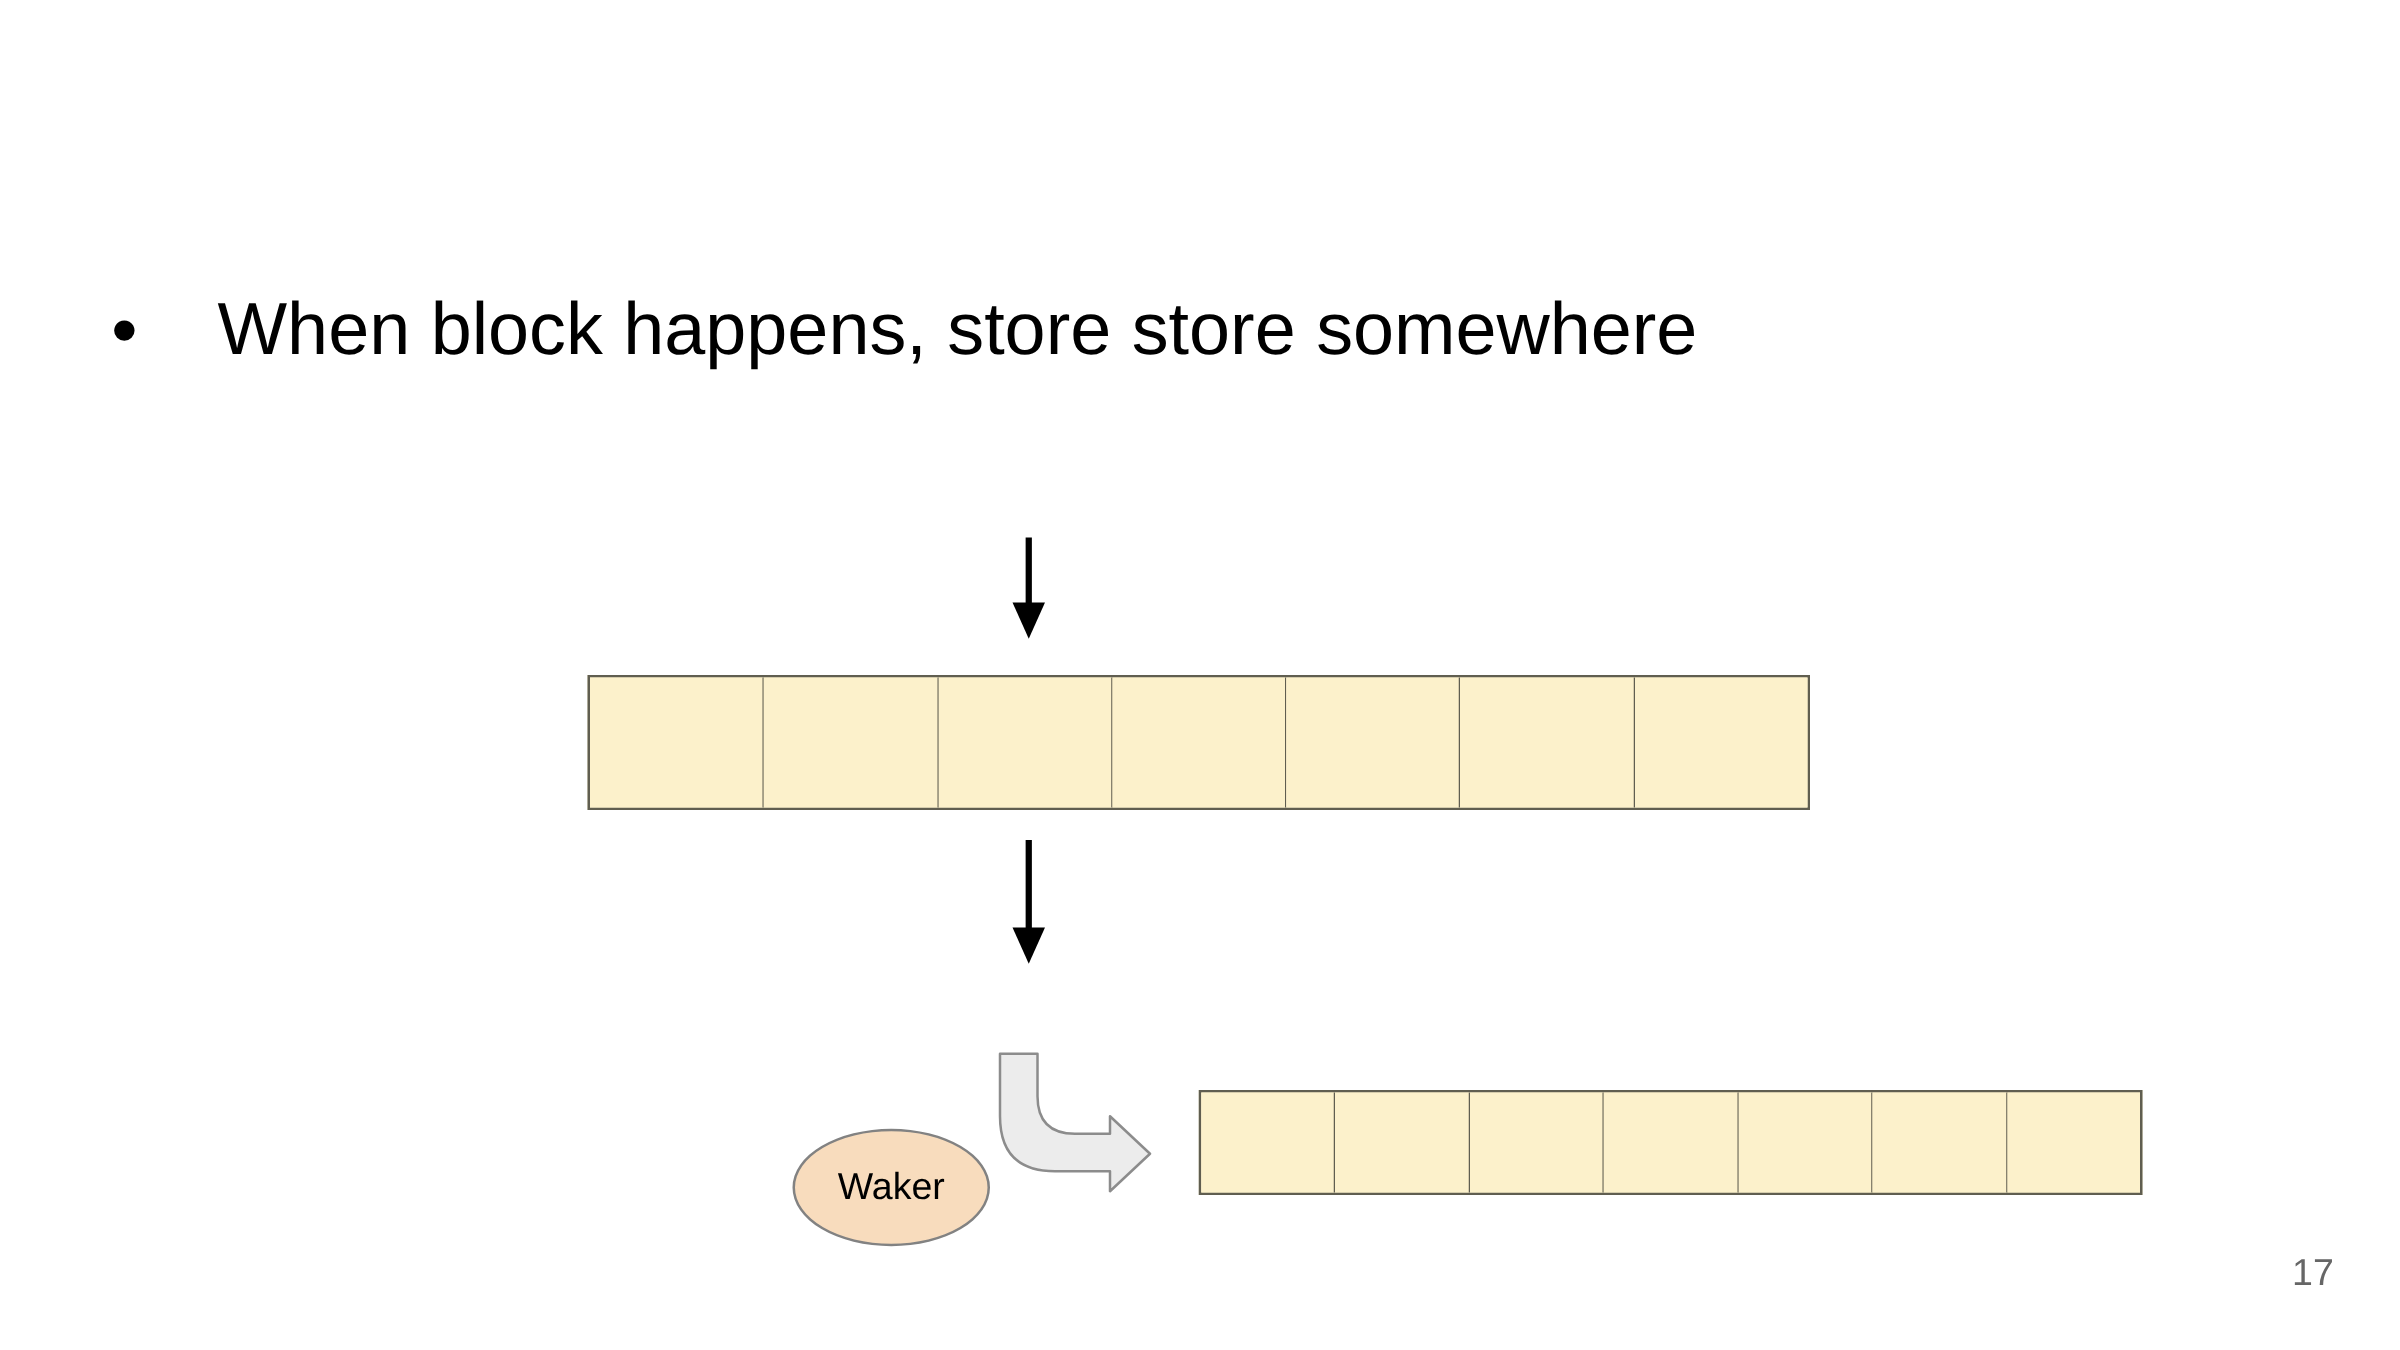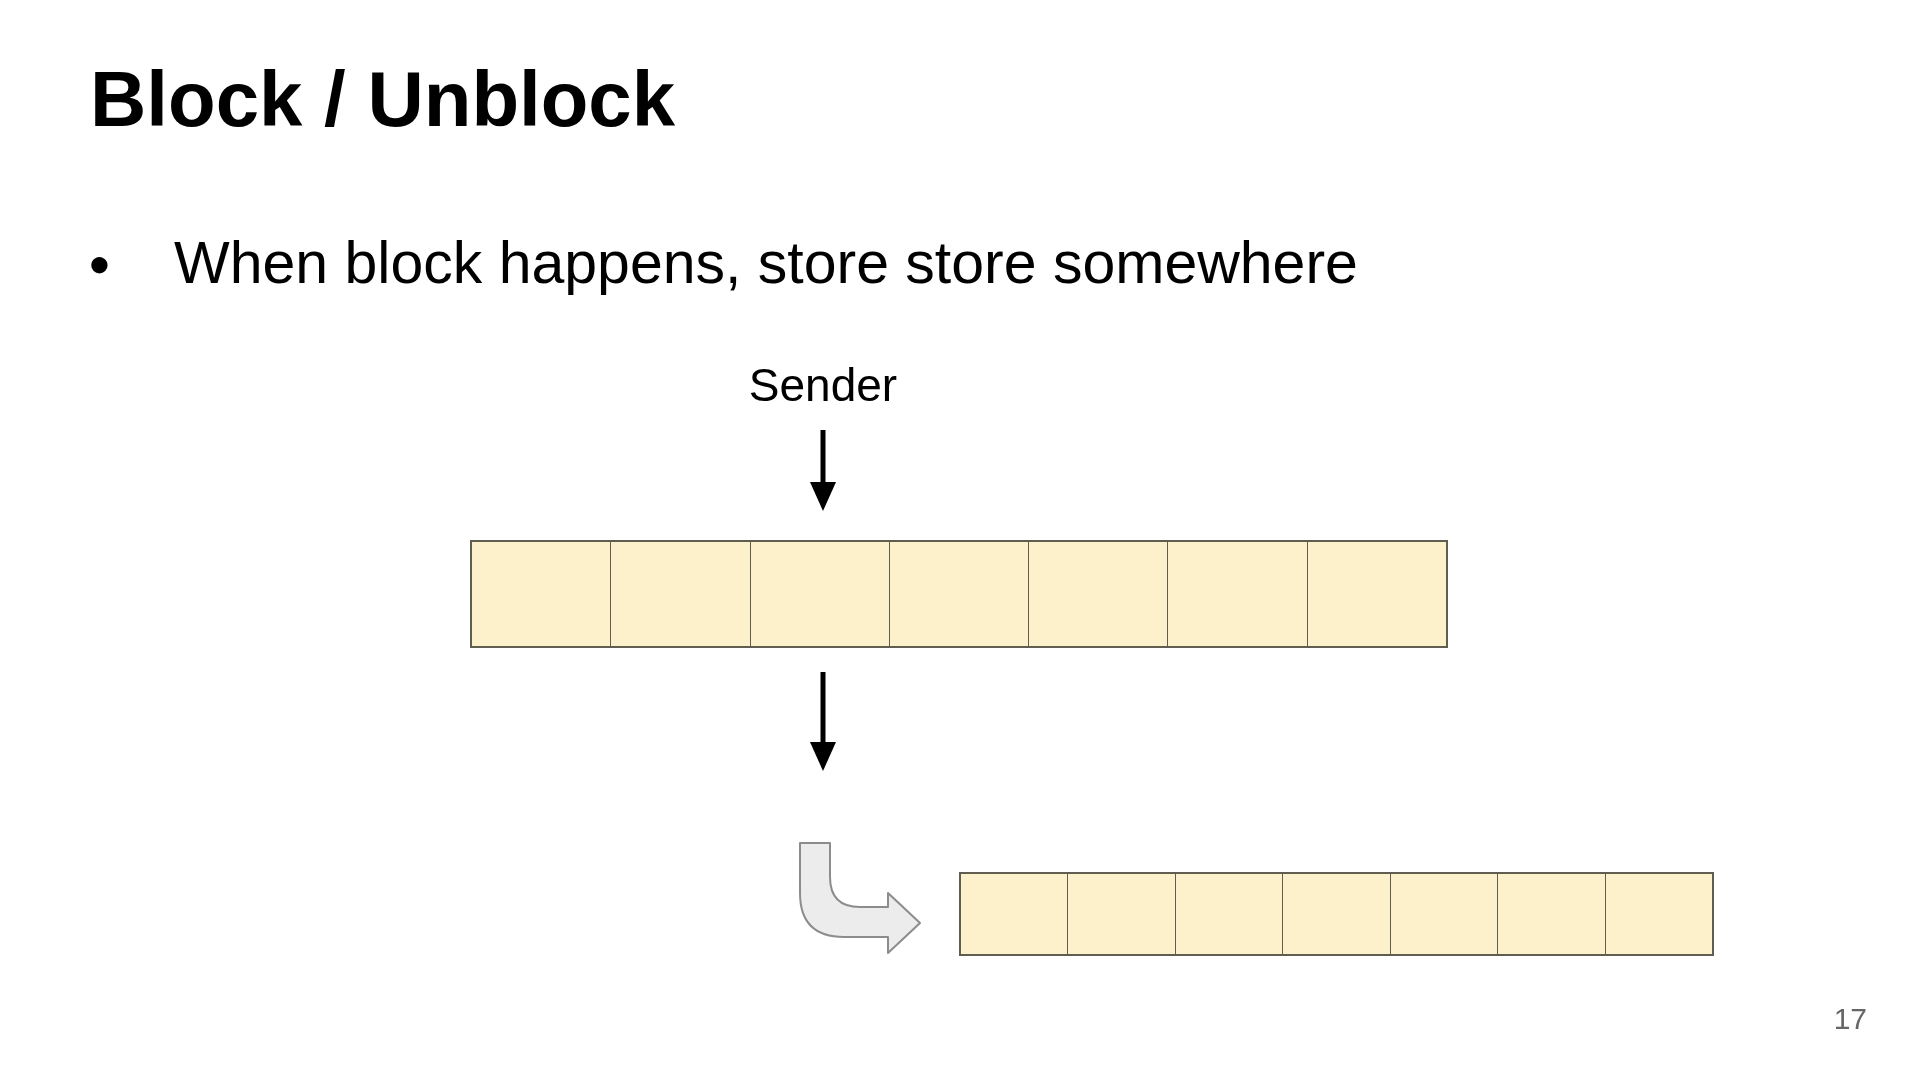--- a/index.html
+++ b/index.html
@@ -127,28 +127,26 @@
     top: 1002px;
     font-size: 30px;
     color: var(--page-number, #666666);
   }
 </style>
 </head>
 <body>
 
 <div class="slide">
 
-  <div class="title">Block / Unblock</div>
 
   <div class="bullet-row">
     <span class="bullet-dot">●</span>
     <span class="bullet-text">When block happens, store store somewhere</span>
   </div>
 
-  <div class="diagram-label sender-label">Sender</div>
 
   <svg class="arrow-layer" viewBox="0 0 1920 1080" xmlns="http://www.w3.org/2000/svg">
     <g class="straight-arrow">
       <line x1="823" y1="430" x2="823" y2="486"></line>
       <polygon points="823,511 810,482 836,482"></polygon>
     </g>
     <g class="straight-arrow">
       <line x1="823" y1="672" x2="823" y2="746"></line>
       <polygon points="823,771 810,742 836,742"></polygon>
     </g>
@@ -161,20 +159,23 @@
       <div class="cell"></div>
       <div class="cell"></div>
       <div class="cell"></div>
       <div class="cell"></div>
       <div class="cell"></div>
       <div class="cell"></div>
       <div class="cell"></div>
     </div>
 
 
+  <div class="waker-ellipse">
+    <span class="waker-text">Waker</span>
+  </div>
 
   <div class="buffer waker-list-buffer">
       <div class="cell"></div>
       <div class="cell"></div>
       <div class="cell"></div>
       <div class="cell"></div>
       <div class="cell"></div>
       <div class="cell"></div>
       <div class="cell"></div>
     </div>

